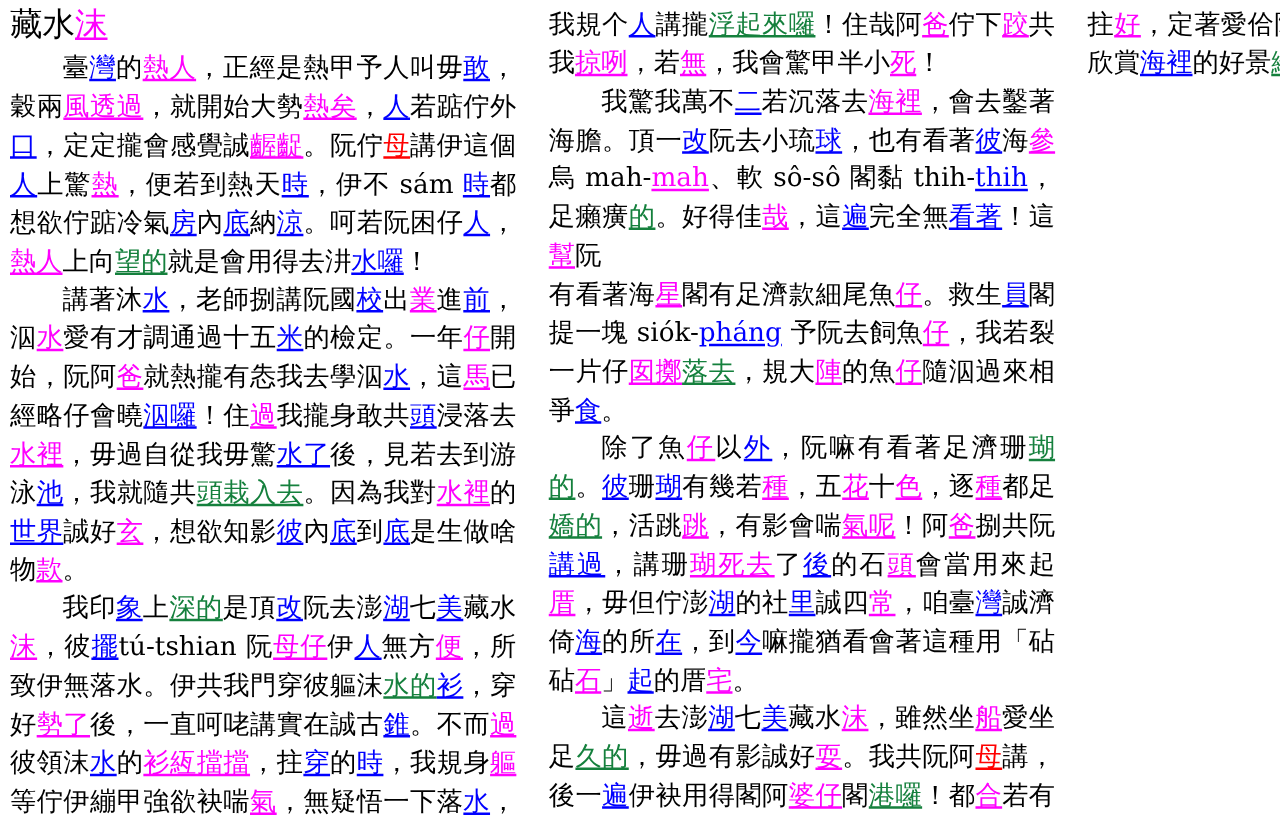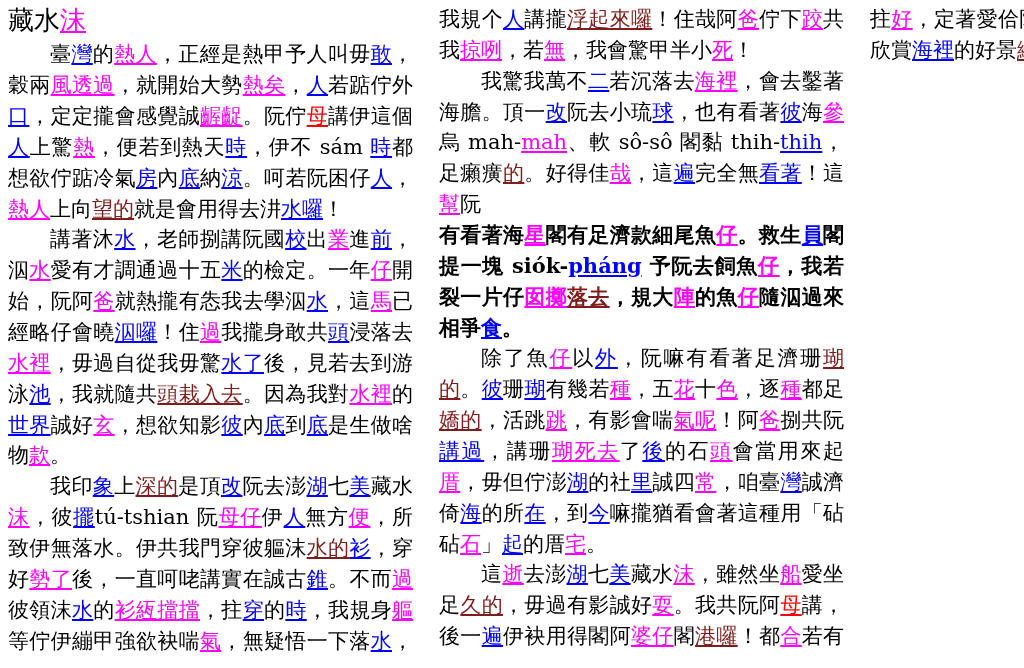--- a/index.html
+++ b/index.html
@@ -39,28 +39,28 @@
     margin: 0 4px 4px 0;
   }
   p.para {
     margin: 0;
     font-size: 21px;
     line-height: 1.47;
     text-align: justify;
     text-justify: inter-character;
     text-indent: 2em;
   }
-  p.para.noind { text-indent: 0; font-weight: bold; }
+  p.para.noind { text-indent: 0; }
 
   
   .t { }
   .u { text-decoration: underline; }
   .c-blue   { color: #0000ff; }
   .c-mag    { color: #ff00ff; }
-  .c-green  { color: #7f1d1d; }
+  .c-green  { color: #15803d; }
   .c-red    { color: #ff0000; }
   .c-black  { color: #000000; }
 </style>
 </head>
 <body>
 
 <div class="page">
   <div class="cols">
     <h1 class="title"><span>藏水</span><span class="c-mag u">沫</span></h1>
     <div id="body-columns">

